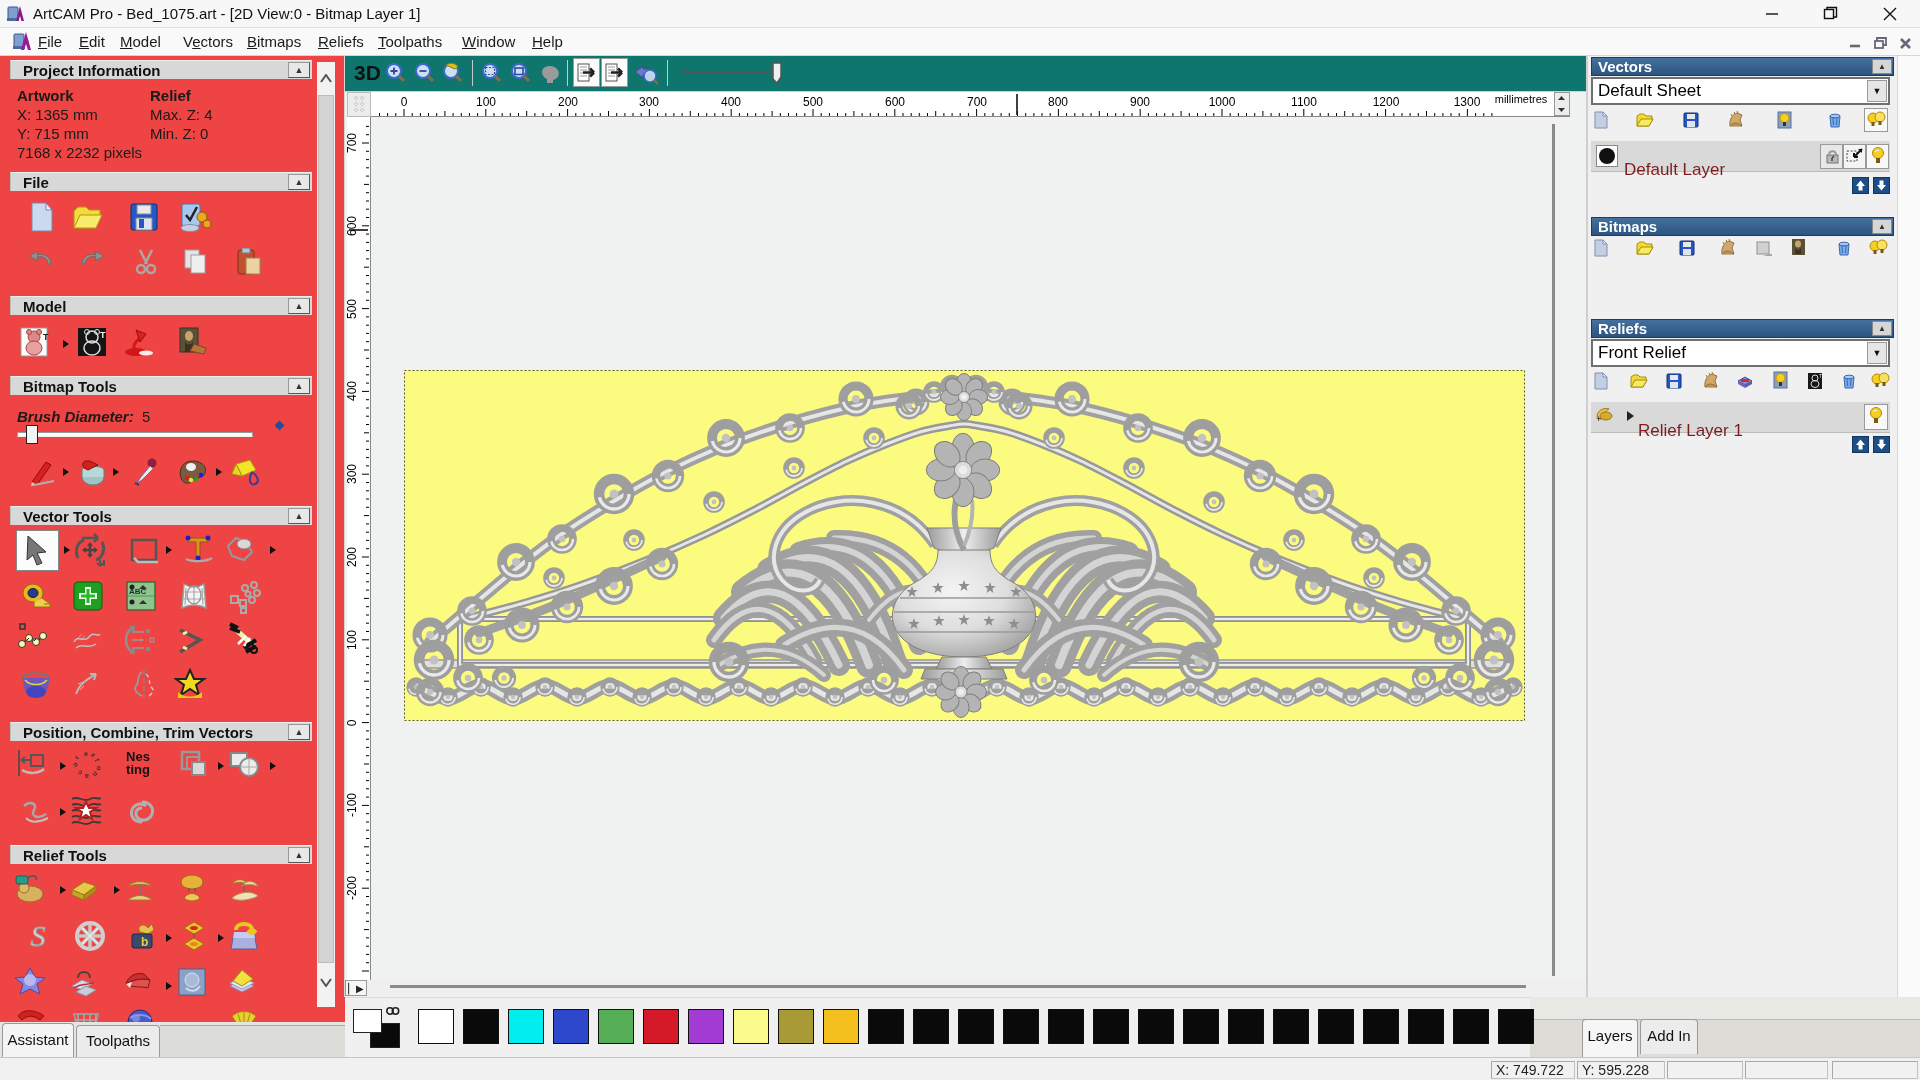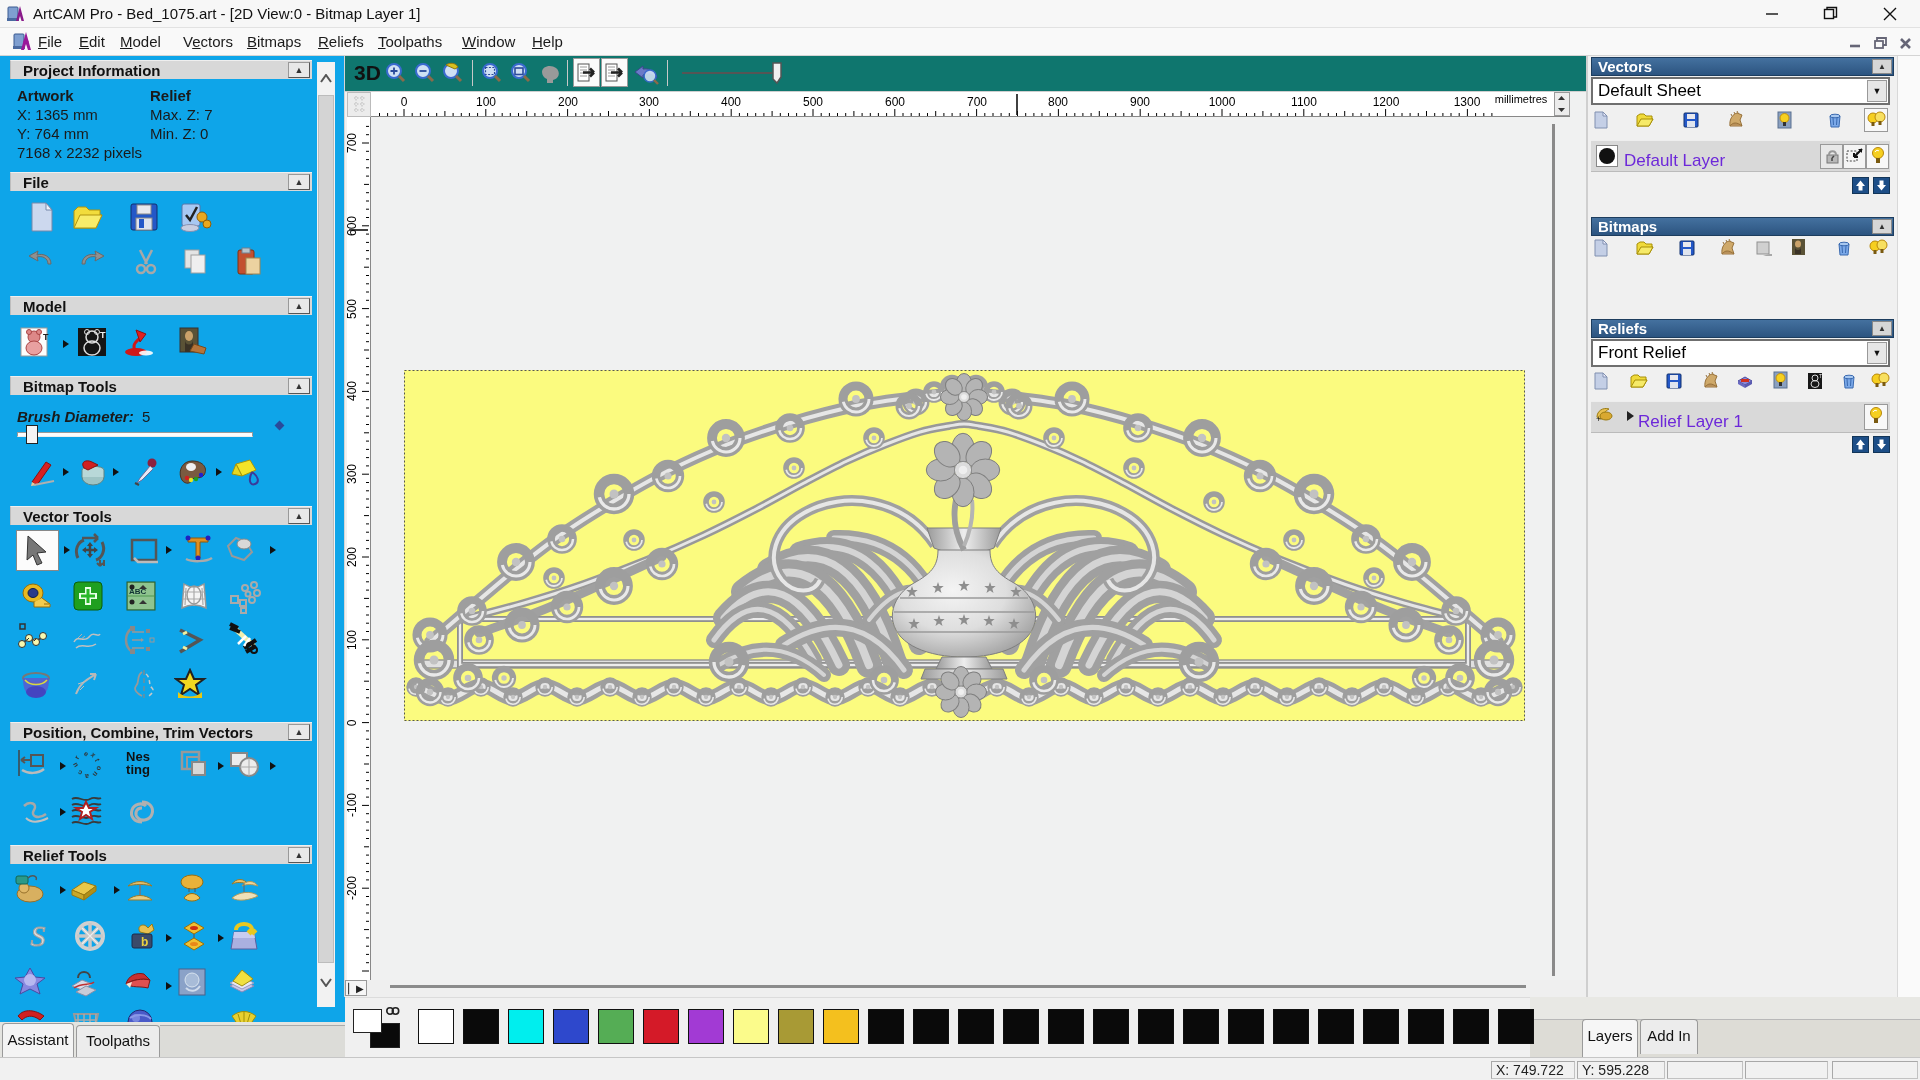--- a/index.html
+++ b/index.html
@@ -2,21 +2,21 @@
 <html><head><meta charset="utf-8"><title>ArtCAM</title><style>
 *{margin:0;padding:0;box-sizing:border-box}
 html,body{width:1920px;height:1080px;overflow:hidden;background:#f0f0f0;
  font-family:"Liberation Sans",sans-serif;-webkit-font-smoothing:antialiased}
 .abs{position:absolute}
 #titlebar{left:0;top:0;width:1920px;height:28px;background:#f7f7f7;border-bottom:1px solid #e2e2e2}
 #titlebar .t{position:absolute;left:33px;top:5px;font-size:15px;color:#111}
 #menubar{left:0;top:28px;width:1920px;height:28px;background:#f9f9f9;border-bottom:1px solid #d4d4d4}
 .mi{position:absolute;top:5px;font-size:15px;color:#1a1a1a}
 .mi u{text-decoration:underline}
-#leftpanel{left:0;top:56px;width:345px;height:967px;background:#0ea5e9}
+#leftpanel{left:0;top:56px;width:345px;height:967px;background:#ef4444}
 .shdr{position:absolute;left:10px;width:302px;height:19px;background:linear-gradient(#e3e3e3,#cwdcdc);
  background:#d8d8d8;border-top:1px solid #efefef;border-left:1px solid #bdbdbd}
 .shdr .txt{position:absolute;left:12px;top:1px;font-size:15px;font-weight:bold;color:#111}
 .shdr .btn{position:absolute;right:2px;top:1px;width:22px;height:16px;background:#e8e8e8;
  border:1px solid #999;border-right-color:#555;border-bottom-color:#555;text-align:center;font-size:9px;line-height:15px;color:#333}
 .lscroll{position:absolute;left:317px;top:6px;width:18px;height:945px;background:#f2f2f2}
 .lscroll .thumb{position:absolute;left:1px;top:33px;width:16px;height:868px;background:#d4d4d4;border:1px solid #bcbcbc}
 .itxt{position:absolute;font-size:15px;color:#1a1a1a}
 .ibold{font-weight:bold}
 svg{display:block}
@@ -33,21 +33,21 @@
 #rightpanel{left:1590px;top:56px;width:330px;height:963px;background:#f0f0f0}
 .bluhdr{position:absolute;left:1px;width:303px;height:19px;background:linear-gradient(#44719f,#2c5480);border:1px solid #1d3d5e}
 .bluhdr .txt{position:absolute;left:6px;top:0px;font-size:15px;font-weight:bold;color:#fff}
 .bluhdr .btn{position:absolute;right:1px;top:1px;width:20px;height:15px;background:#d6d6d6;border:1px solid #888;
  text-align:center;font-size:8px;line-height:14px;color:#333}
 .combo{position:absolute;left:1px;width:299px;height:28px;background:#fff;border:2px solid #6f6f6f}
 .combo .txt{position:absolute;left:5px;top:2px;font-size:17px;color:#000}
 .combo .db{position:absolute;right:1px;top:1px;width:20px;height:22px;background:#e6e6e6;border:1px solid #999;
  text-align:center;font-size:9px;line-height:21px;color:#111}
 .lrow{position:absolute;left:1px;width:299px;height:32px;background:#d9d9d9;border-top:1px solid #eee;border-bottom:1px solid #bbb}
-.lrow .txt{position:absolute;left:33px;top:10px;font-size:17px;color:#6d28d9}
+.lrow .txt{position:absolute;left:33px;top:19px;font-size:17px;color:#7f1d1d}
 .updown{position:absolute;width:17px;height:17px;background:#1d4e87;border:1px solid #123558;color:#fff;
  text-align:center;font-size:12px;line-height:16px;font-weight:bold}
 #statusbar{left:0;top:1057px;width:1920px;height:23px;background:#f1f1f1;border-top:1px solid #c6c6c6}
 .sbox{position:absolute;top:3px;height:18px;border:1px solid #c2c2c2;border-top-color:#a8a8a8;border-left-color:#a8a8a8;font-size:14px;color:#222;padding:0 4px;line-height:17px}
 .tab{position:absolute;font-size:15px;color:#111;text-align:center;border:1px solid #9a9a9a;border-bottom:none;
  border-radius:4px 4px 0 0;background:#ececec}
 .tab.active{background:#f6f6f6}
 </style></head><body>
 <div id="titlebar" class="abs">
 <svg class="icon" style="left:7px;top:5px" width="20" height="18" viewBox="0 0 20 18">
@@ -88,22 +88,22 @@
     </svg>
 </div>
 <div id="leftpanel" class="abs">
 <div class="shdr" style="top:4px">
       <div class="txt">Project Information</div>
       <div class="btn">▲</div>
     </div>
 <div class="itxt ibold" style="left:17px;top:31px">Artwork</div>
 <div class="itxt ibold" style="left:150px;top:31px">Relief</div>
 <div class="itxt" style="left:17px;top:50px">X: 1365 mm</div>
-<div class="itxt" style="left:150px;top:50px">Max. Z: 7</div>
-<div class="itxt" style="left:17px;top:69px">Y: 764 mm</div>
+<div class="itxt" style="left:150px;top:50px">Max. Z: 4</div>
+<div class="itxt" style="left:17px;top:69px">Y: 715 mm</div>
 <div class="itxt" style="left:150px;top:69px">Min. Z: 0</div>
 <div class="itxt" style="left:17px;top:88px">7168 x 2232 pixels</div>
 <div class="shdr" style="top:116px">
       <div class="txt">File</div>
       <div class="btn">▲</div>
     </div>
 <svg class="icon" style="left:26px;top:145px" width="34" height="36" viewBox="0 0 34 36">
       <path d="M6,2 L20,2 L26,9 L26,30 L6,30 Z" fill="#ccd8ee" stroke="#7788aa"></path>
       <path d="M20,2 L20,9 L26,9 Z" fill="#eef2fa" stroke="#7788aa"></path>
     </svg>

